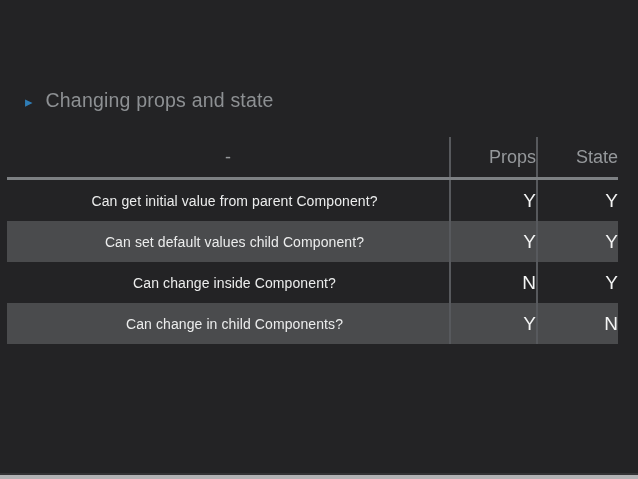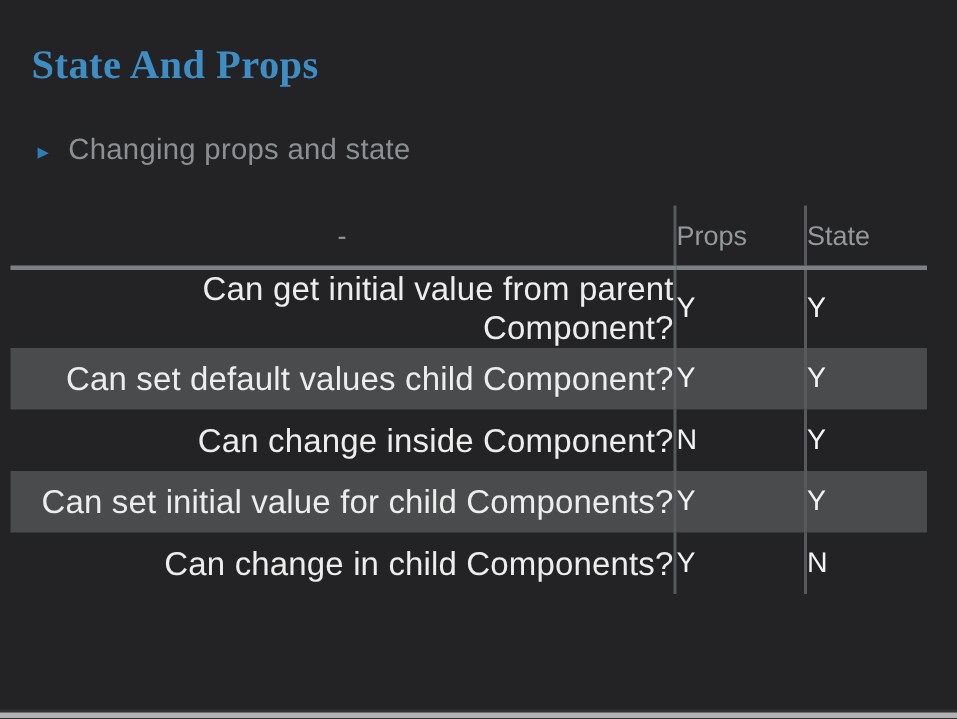--- a/index.html
+++ b/index.html
@@ -66,29 +66,29 @@
     vertical-align: middle;
     text-align: center;
     padding: 0;
   }
   .data-table td {
     height: 41px;
     vertical-align: middle;
     padding: 0;
   }
   .data-table td.q {
-    text-align: right;
+    text-align: center;
     padding-left: 13px;
-    font-size: 22px;
+    font-size: 14px;
     color: var(--cell_text, #eceded);
     letter-spacing: 0.1px;
   }
   .data-table .c {
     border-left: 2px solid var(--grid_line, #57595d);
-    text-align: left;
+    text-align: right;
   }
   .data-table td.c {
     font-size: 19px;
     color: #f3f4f4;
   }
   .data-table tbody tr:nth-child(even) {
     background: var(--stripe, #4a4b4d);
   }
   .bottom-shadow {
     position: absolute;
@@ -105,21 +105,20 @@
     width: 100%;
     height: 4px;
     background: var(--bottom_strip, #b2b2b4);
   }
 </style>
 </head>
 <body>
 
 <div class="slide">
 
-  <h1 class="title">State And Props</h1>
 
   <div class="bullet">
     <span class="bullet-marker">▸</span>
     <span class="bullet-text">Changing props and state</span>
   </div>
 
   <table class="data-table">
     <colgroup>
       <col style="width:443px">
       <col style="width:87px">
@@ -142,25 +141,20 @@
         <td class="q">Can set default values child Component?</td>
         <td class="c">Y</td>
         <td class="c">Y</td>
       </tr>
       <tr>
         <td class="q">Can change inside Component?</td>
         <td class="c">N</td>
         <td class="c">Y</td>
       </tr>
       <tr>
-        <td class="q">Can set initial value for child Components?</td>
-        <td class="c">Y</td>
-        <td class="c">Y</td>
-      </tr>
-      <tr>
         <td class="q">Can change in child Components?</td>
         <td class="c">Y</td>
         <td class="c">N</td>
       </tr>
     </tbody>
   </table>
 
   <div class="bottom-shadow"></div>
   <div class="bottom-strip"></div>
 

